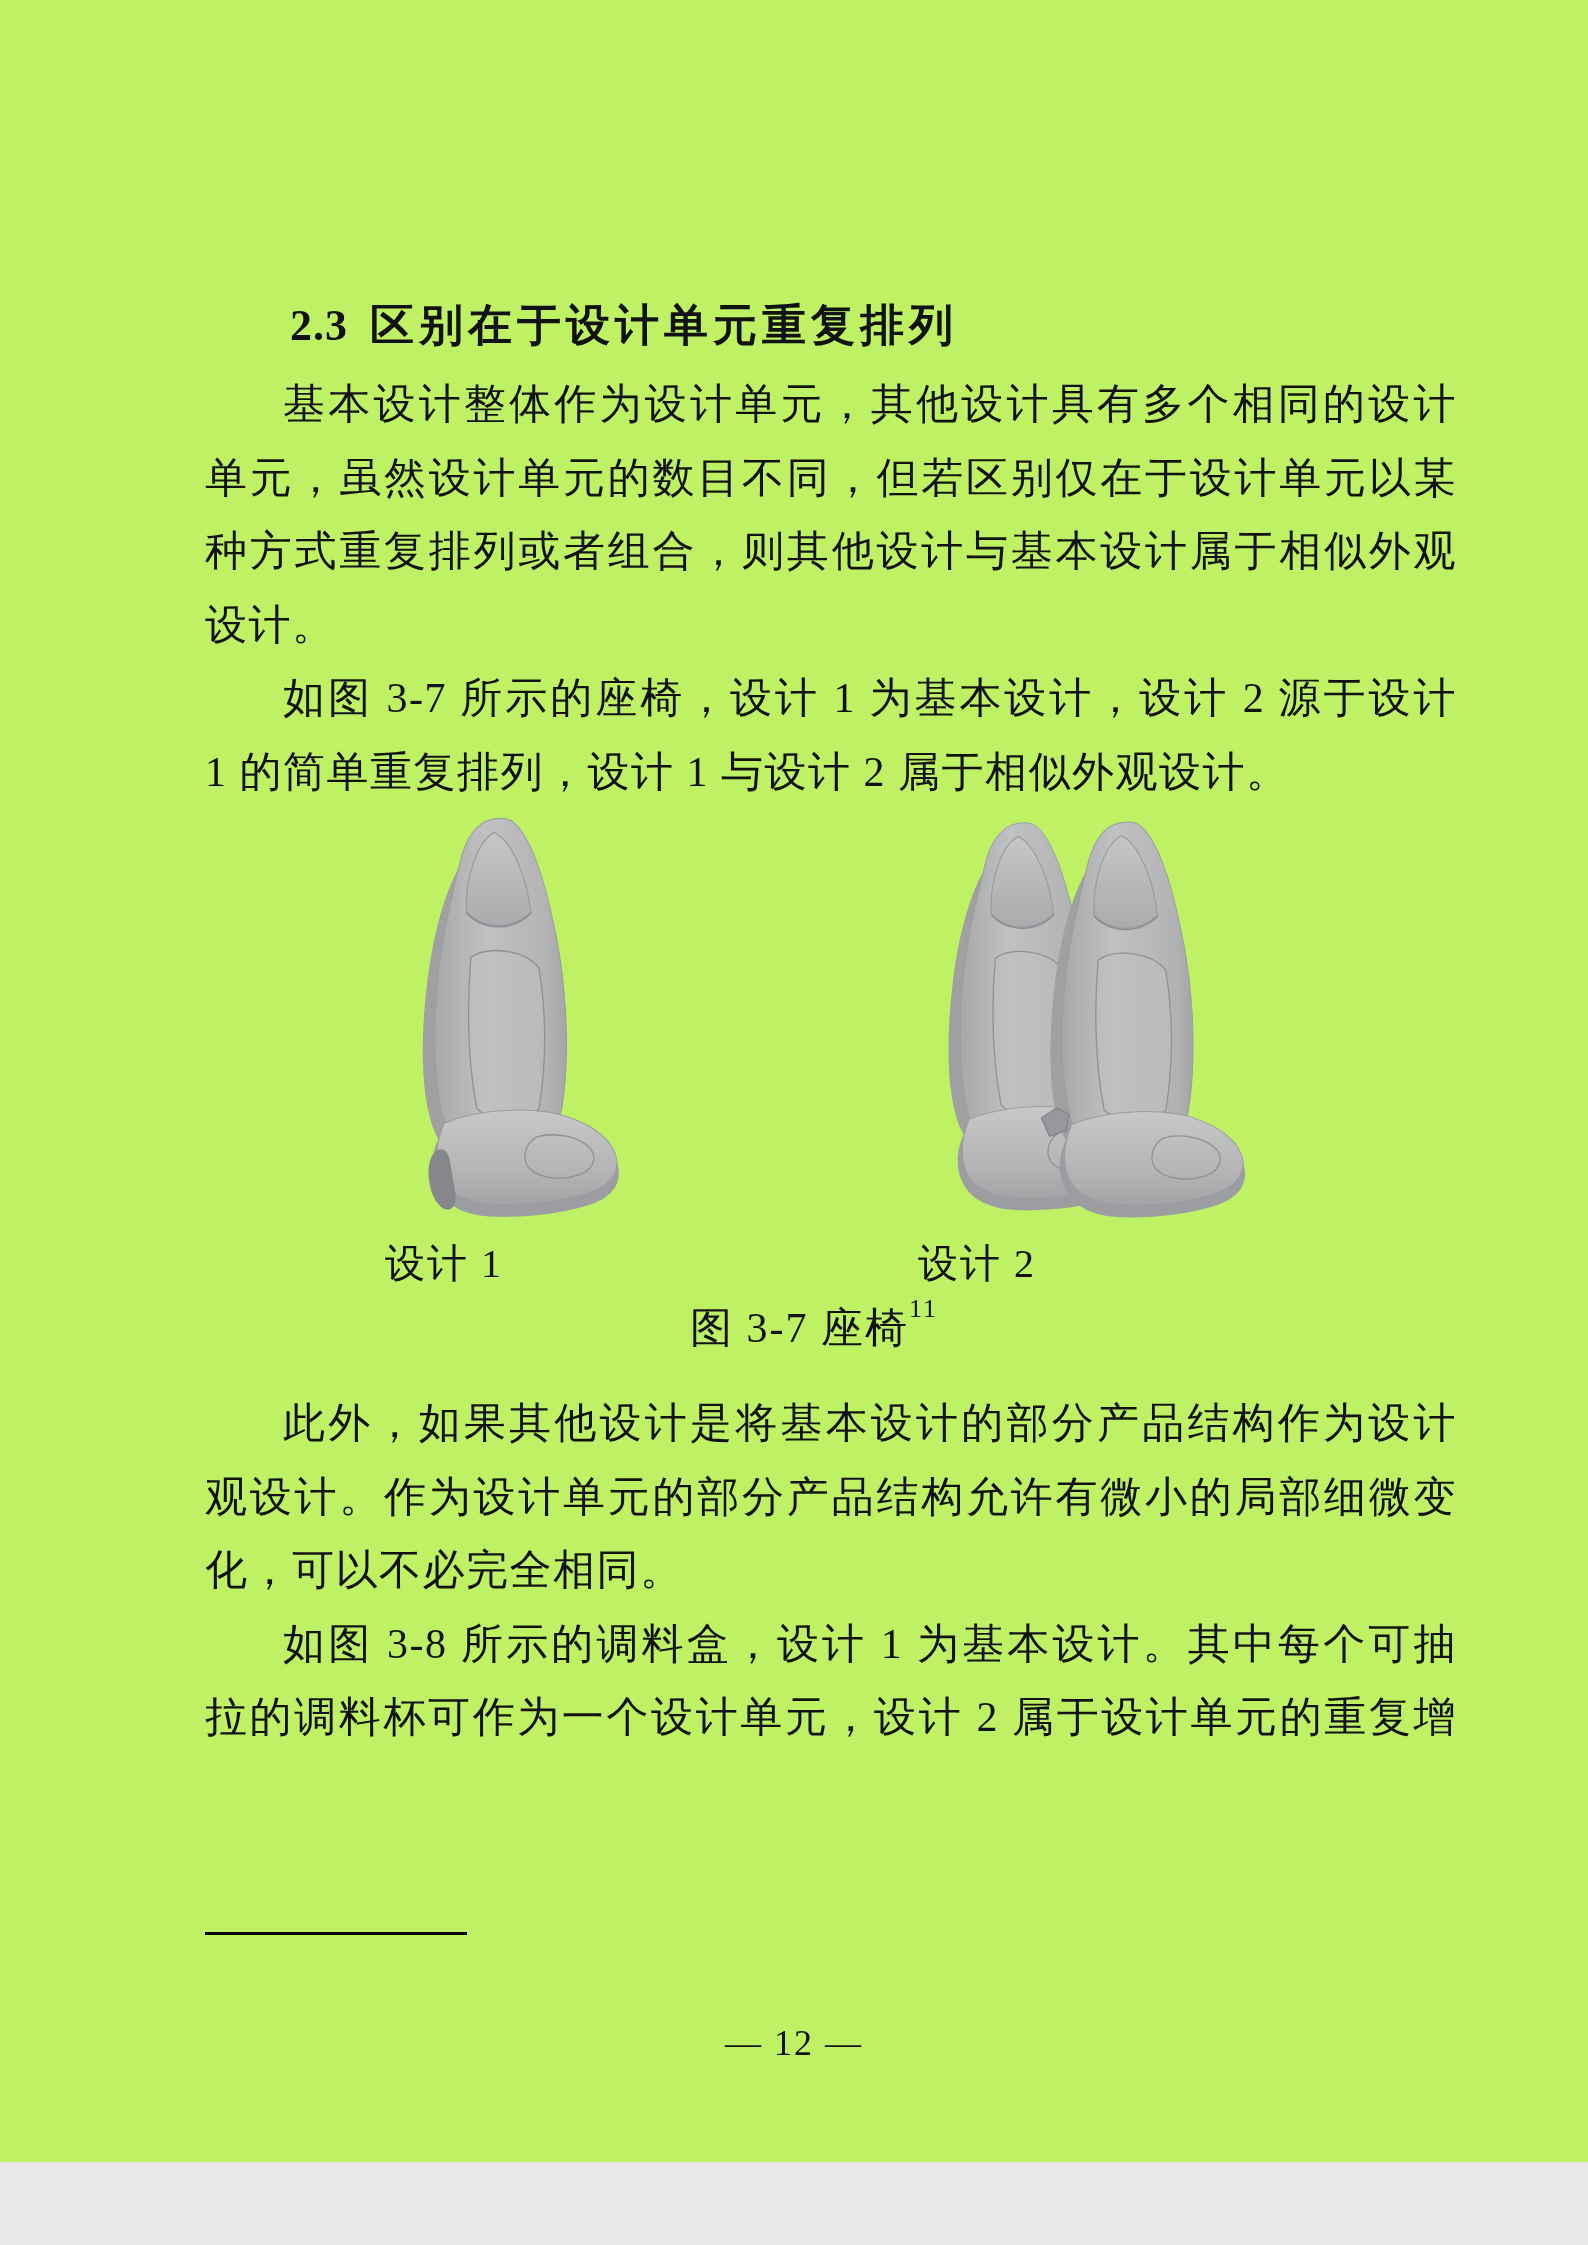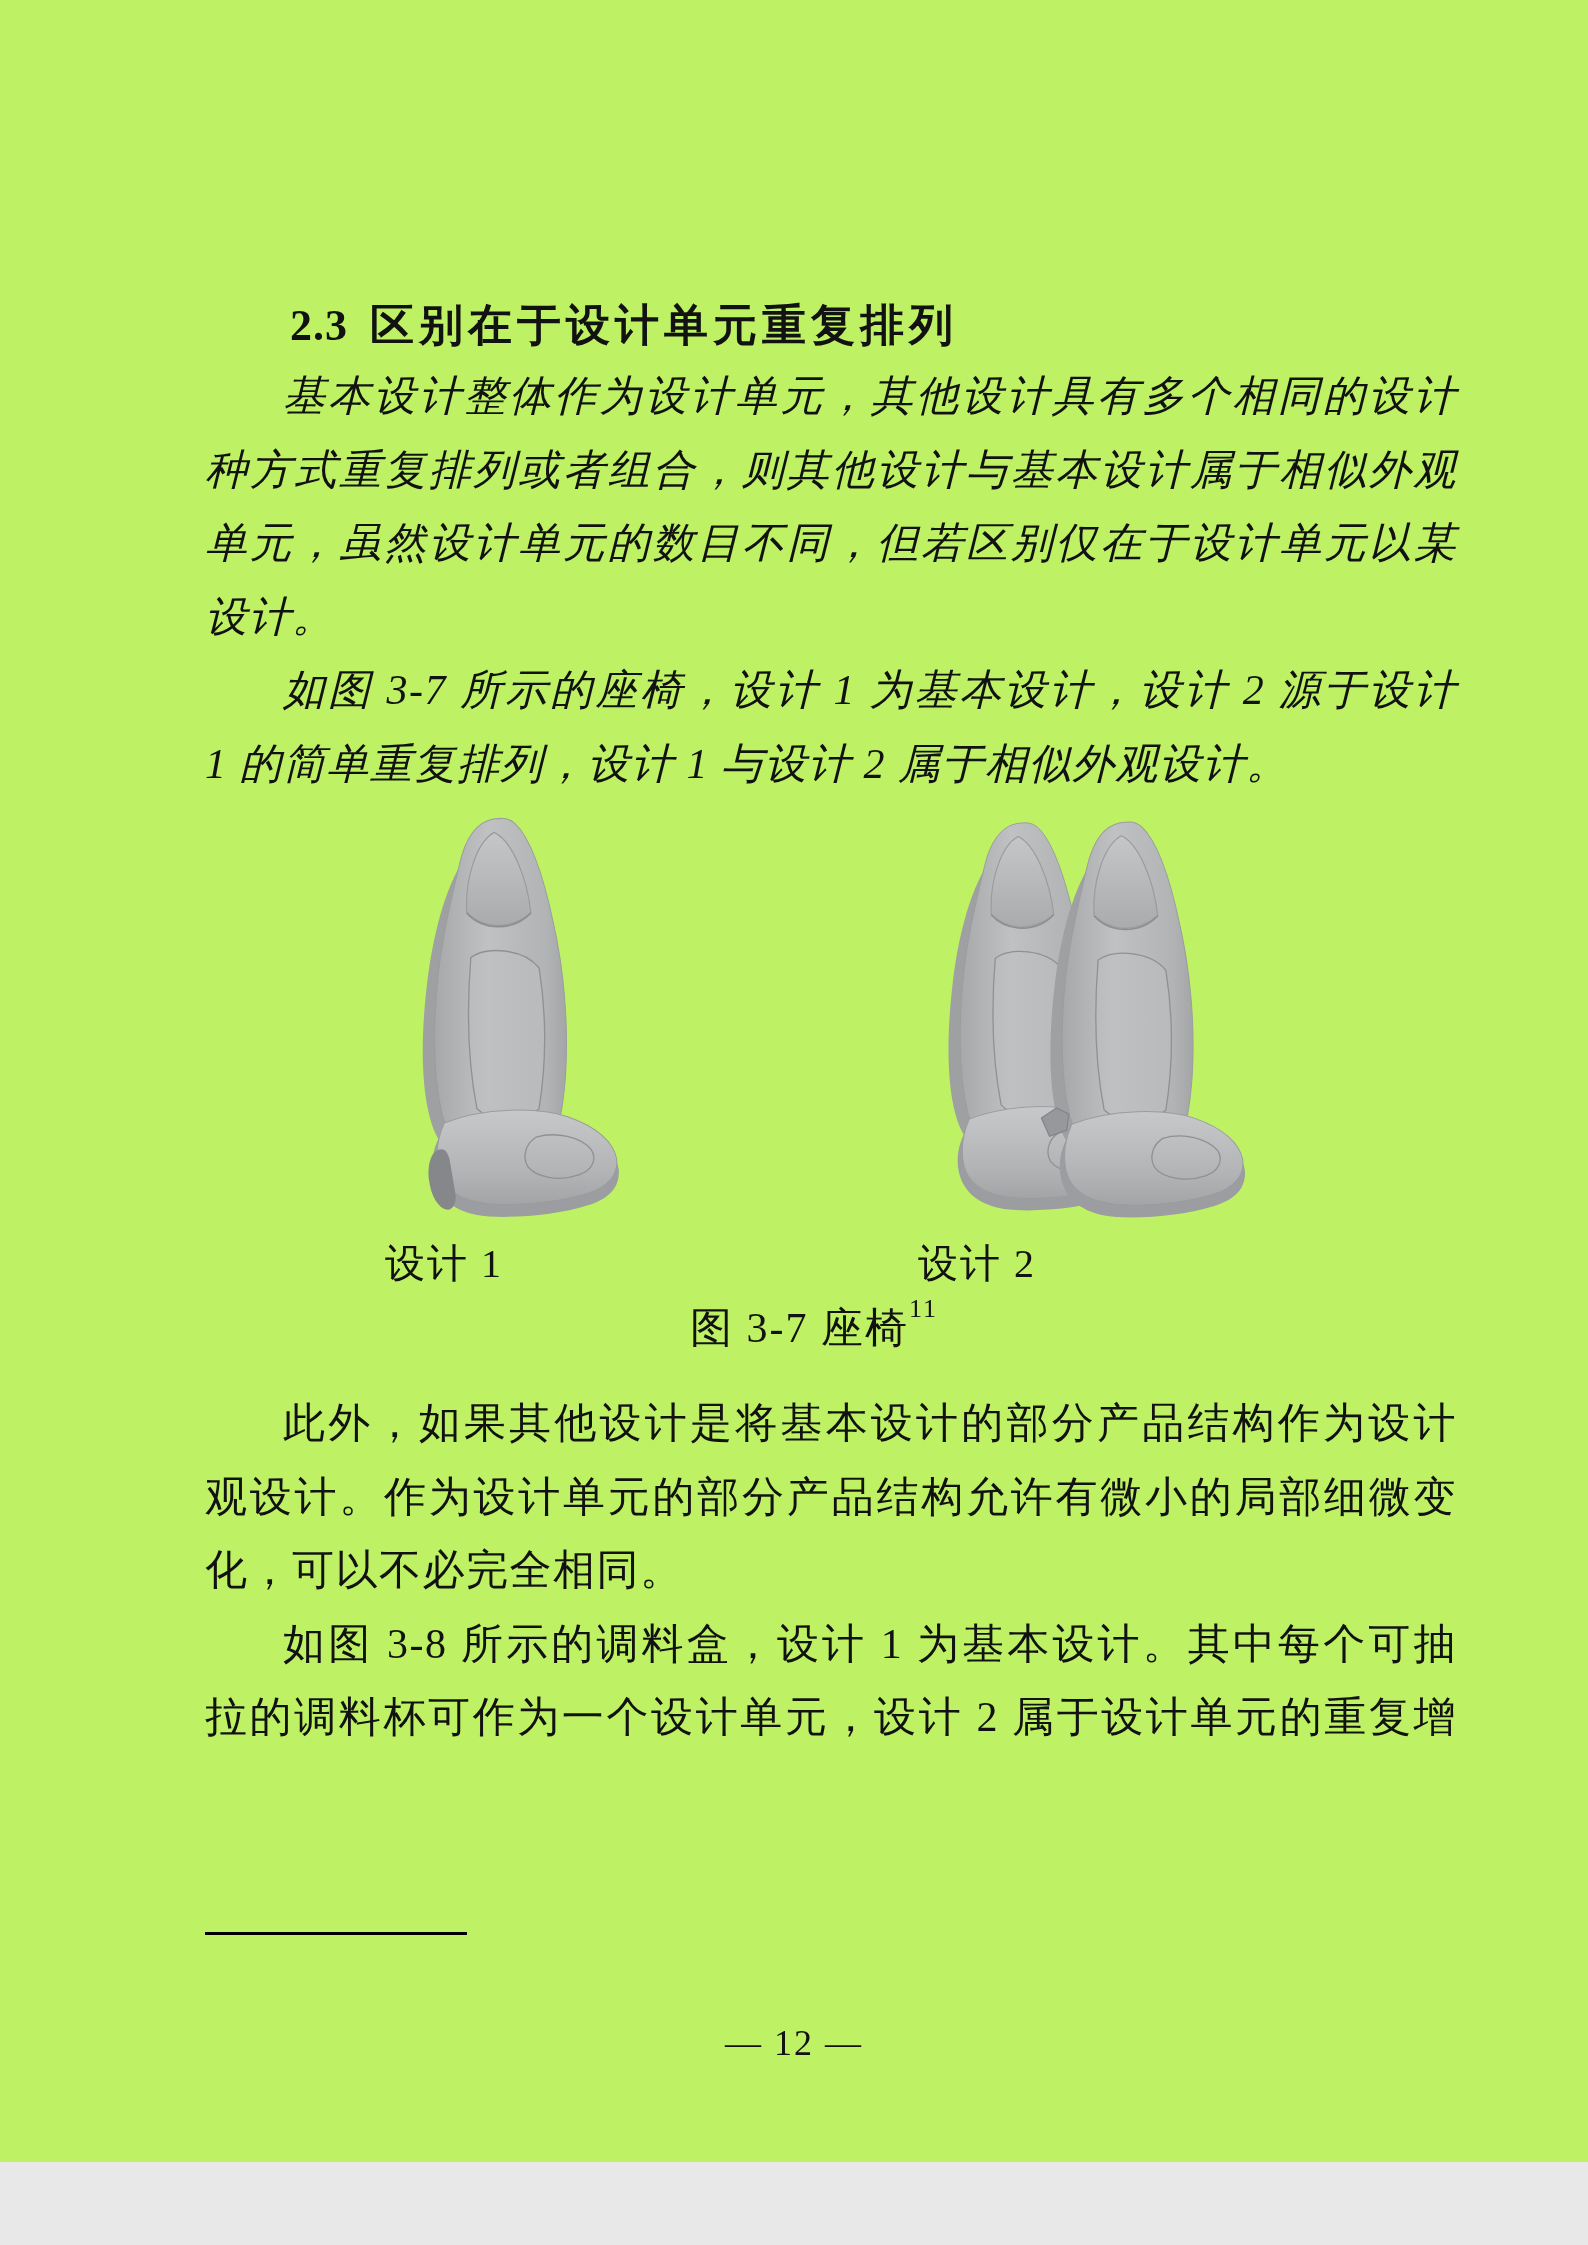--- a/index.html
+++ b/index.html
@@ -18,21 +18,21 @@
     font-size:44px;line-height:52px;font-weight:bold;
     white-space:nowrap;
   }
   .heading .num{margin-right:22px;letter-spacing:1px;}
   .heading .ttl{letter-spacing:5px;}
   
   .flow{
     position:absolute;left:205px;width:1252px;
     font-size:42px;letter-spacing:1.5px;
   }
-  #flow-top{top:360px;font-style:italic;}
+  #flow-top{top:368px;}
   #flow-bottom{top:1387px;}
   .line{
     height:73.5px;line-height:73.5px;
     text-align:justify;text-align-last:justify;
     text-justify:inter-character;
     overflow:visible;white-space:nowrap;
   }
   .line.first{padding-left:78px;}
   .line.last{text-align-last:left;}
   
@@ -104,22 +104,22 @@
 
 <div class="page">
 
   <div class="heading">
     <span class="num">2.3</span><span class="ttl">区别在于设计单元重复排列</span>
   </div>
 
   <div id="flow-top" class="flow">
       <div>
         <div class="line first">基本设计整体作为设计单元，其他设计具有多个相同的设计</div>
+        <div class="line">单元，虽然设计单元的数目不同，但若区别仅在于设计单元以某</div>
         <div class="line">种方式重复排列或者组合，则其他设计与基本设计属于相似外观</div>
-        <div class="line">单元，虽然设计单元的数目不同，但若区别仅在于设计单元以某</div>
         <div class="line last">设计。</div>
       </div>
       <div>
         <div class="line first">如图 3-7 所示的座椅，设计 1 为基本设计，设计 2 源于设计</div>
         <div class="line last">1 的简单重复排列，设计 1 与设计 2 属于相似外观设计。</div>
       </div>
     </div>
 
   <svg id="seat1" class="seat-img" viewBox="0 0 240 410">
     <use href="#seat-unit"></use>

